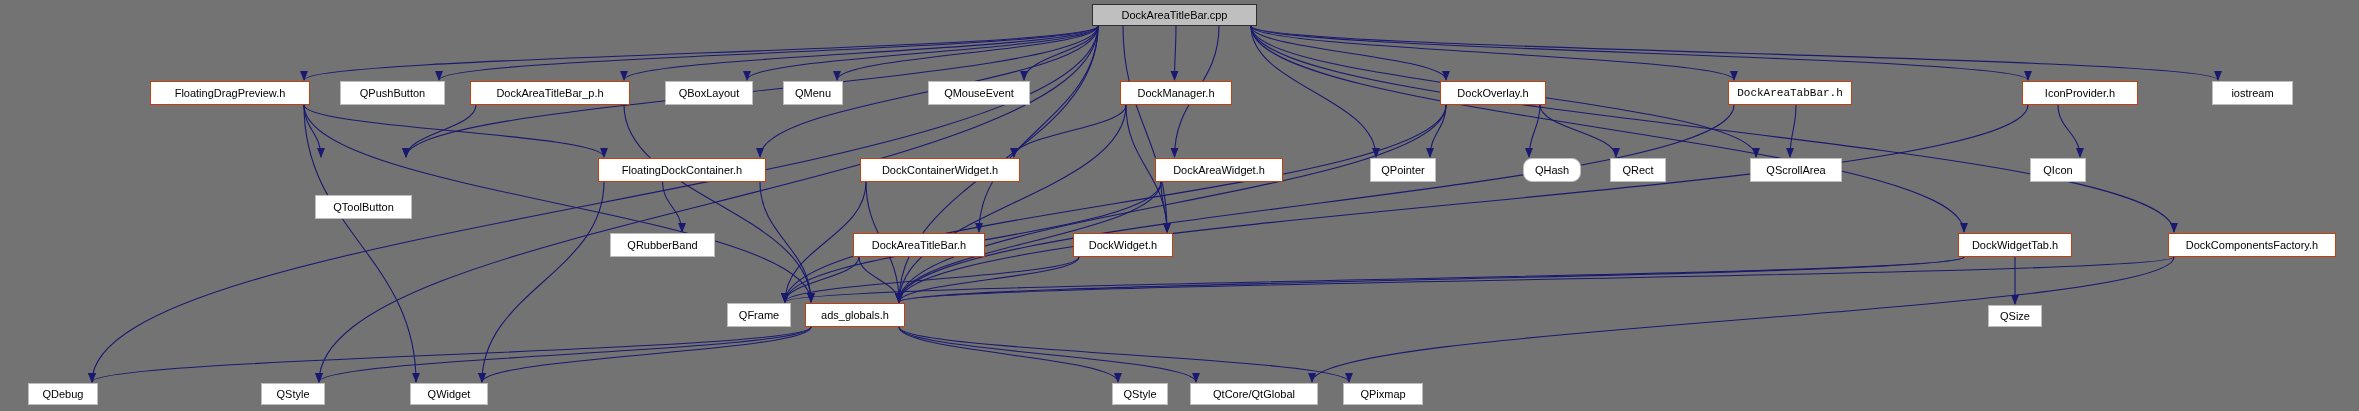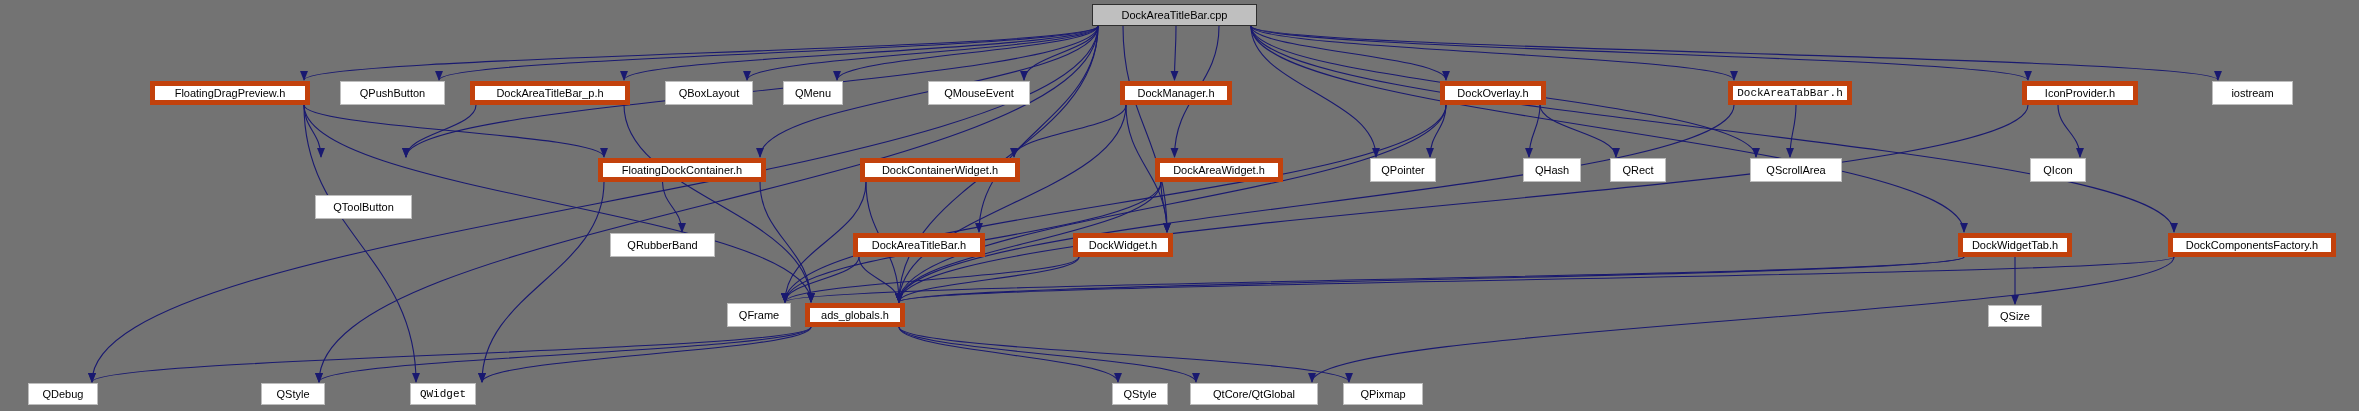--- a/index.html
+++ b/index.html
@@ -13,21 +13,21 @@
   #edges{position:absolute;left:0;top:0;width:2359px;height:411px;}
   .node{
     position:absolute;
     display:flex;align-items:center;justify-content:center;
     box-sizing:border-box;
     background:#ffffff;
     font-size:11px;color:#000000;
     white-space:nowrap;
     z-index:2;
   }
-  .node.internal{border:5px solid #c2410c;}
+  .node.internal{border:1px solid #c2410c;}
   .node.external{border:1px solid #bdbdbd;}
   .node.root{border:1px solid #2e2e2e;background:#bfbfbf;font-weight:normal;}
 </style>
 </head>
 <body>
 
 <div id="canvas">
   <svg id="edges" xmlns="http://www.w3.org/2000/svg">
     <defs>
       <marker id="arrow" viewBox="0 0 10 10" refX="9" refY="5" markerWidth="9" markerHeight="9" orient="auto-start-reverse">
@@ -112,32 +112,32 @@
       <div class="node internal" style="left: 1120px; top: 81px; width: 112px; height: 24px;">DockManager.h</div>
       <div class="node internal" style="left: 1440px; top: 81px; width: 106px; height: 24px;">DockOverlay.h</div>
       <div class="node internal" style="left: 1728px; top: 81px; width: 124px; height: 24px; font-family: Liberation Mono, monospace;">DockAreaTabBar.h</div>
       <div class="node internal" style="left: 2022px; top: 81px; width: 116px; height: 24px;">IconProvider.h</div>
       <div class="node external" style="left: 2212px; top: 81px; width: 81px; height: 24px;">iostream</div>
       <div class="node external" style="left: 315px; top: 158px; width: 97px; height: 24px; margin-top: 37px;">QToolButton</div>
       <div class="node internal" style="left: 598px; top: 158px; width: 168px; height: 24px;">FloatingDockContainer.h</div>
       <div class="node internal" style="left: 860px; top: 158px; width: 160px; height: 24px;">DockContainerWidget.h</div>
       <div class="node internal" style="left: 1155px; top: 158px; width: 128px; height: 24px;">DockAreaWidget.h</div>
       <div class="node external" style="left: 1370px; top: 158px; width: 66px; height: 24px;">QPointer</div>
-      <div class="node external" style="left: 1523px; top: 158px; width: 58px; height: 24px;">QHash</div>
+      <div class="node external" style="left: 1523px; top: 158px; width: 58px; height: 24px; border-radius: 9px;">QHash</div>
       <div class="node external" style="left: 1610px; top: 158px; width: 56px; height: 24px;">QRect</div>
       <div class="node external" style="left: 1750px; top: 158px; width: 92px; height: 24px;">QScrollArea</div>
       <div class="node external" style="left: 2030px; top: 158px; width: 56px; height: 24px;">QIcon</div>
       <div class="node external" style="left: 610px; top: 233px; width: 105px; height: 24px;">QRubberBand</div>
       <div class="node internal" style="left: 853px; top: 233px; width: 132px; height: 24px;">DockAreaTitleBar.h</div>
       <div class="node internal" style="left: 1073px; top: 233px; width: 100px; height: 24px;">DockWidget.h</div>
       <div class="node internal" style="left: 1958px; top: 233px; width: 114px; height: 24px;">DockWidgetTab.h</div>
       <div class="node internal" style="left: 2168px; top: 233px; width: 168px; height: 24px;">DockComponentsFactory.h</div>
       <div class="node external" style="left: 727px; top: 303px; width: 64px; height: 24px;">QFrame</div>
       <div class="node internal" style="left: 805px; top: 303px; width: 100px; height: 24px;">ads_globals.h</div>
       <div class="node external" style="left: 1988px; top: 305px; width: 54px; height: 22px;">QSize</div>
       <div class="node external" style="left: 28px; top: 383px; width: 70px; height: 22px;">QDebug</div>
       <div class="node external" style="left: 261px; top: 383px; width: 64px; height: 22px;">QStyle</div>
-      <div class="node external" style="left: 410px; top: 383px; width: 66px; height: 22px; font-family: Liberation Mono, monospace;">QWidget</div>
+      <div class="node external" style="left: 410px; top: 383px; width: 78px; height: 22px;">QWidget</div>
       <div class="node external" style="left: 1112px; top: 383px; width: 56px; height: 22px;">QStyle</div>
       <div class="node external" style="left: 1190px; top: 383px; width: 128px; height: 22px;">QtCore/QtGlobal</div>
       <div class="node external" style="left: 1343px; top: 383px; width: 80px; height: 22px;">QPixmap</div>
     </div>
 </div>
 
 </body></html>

